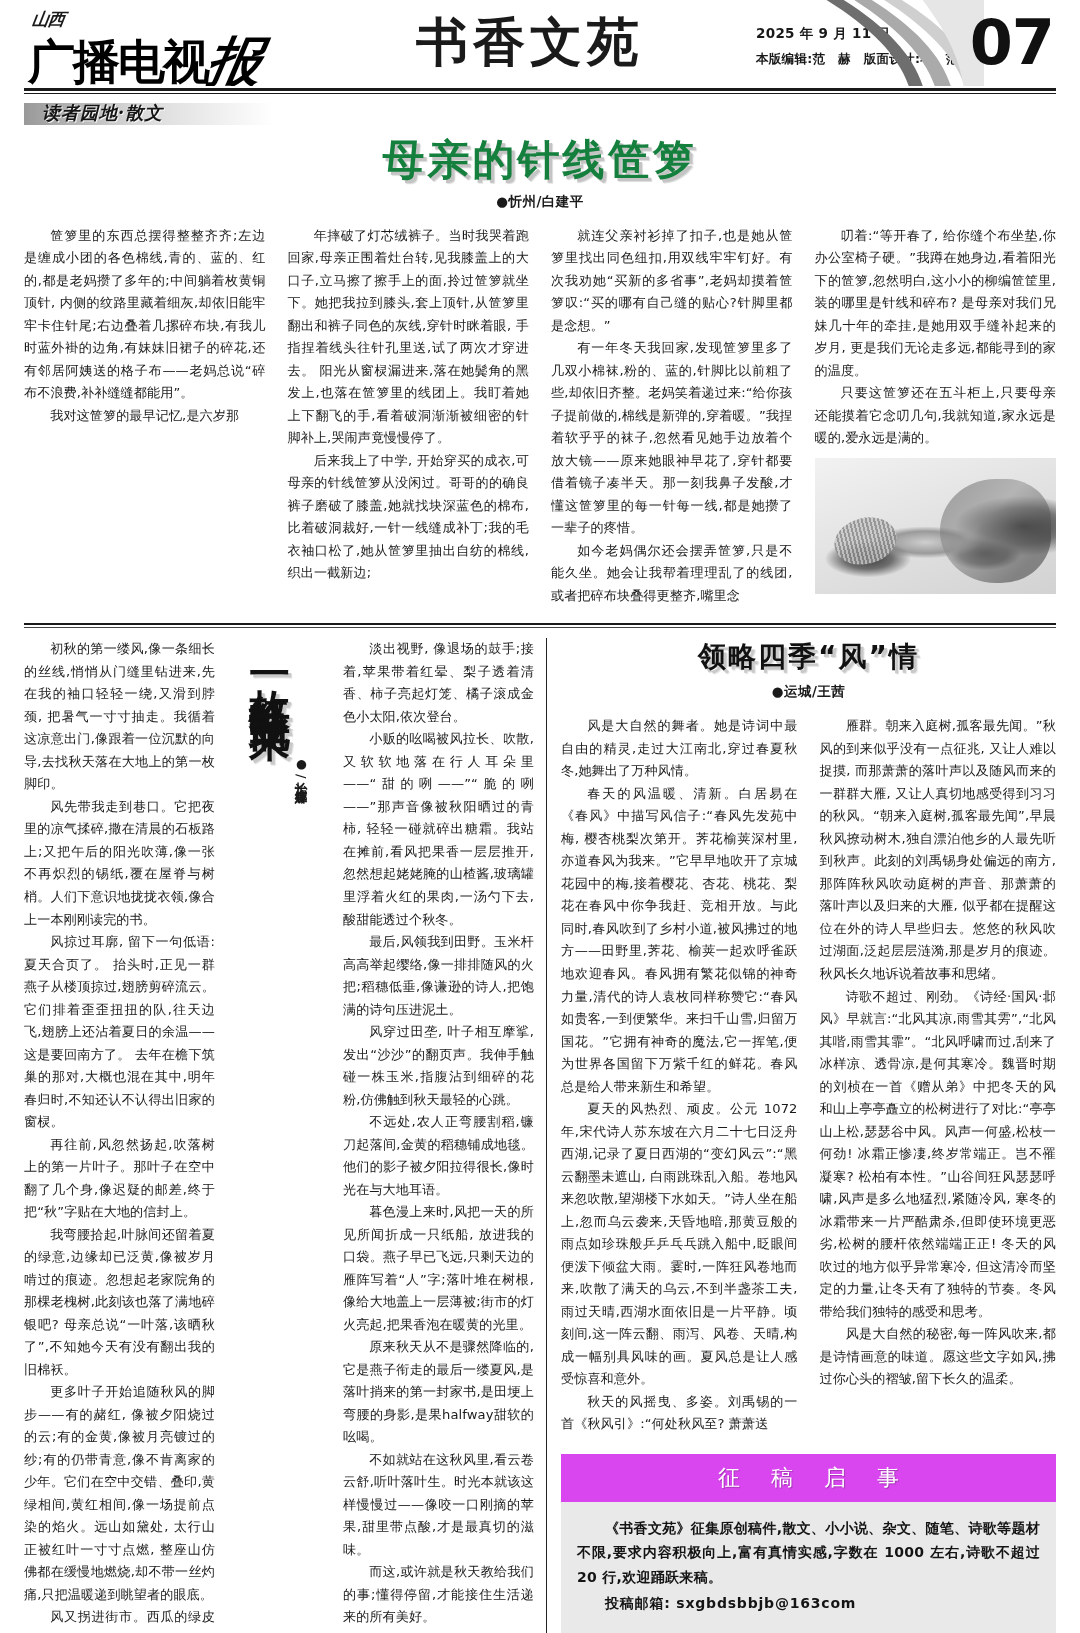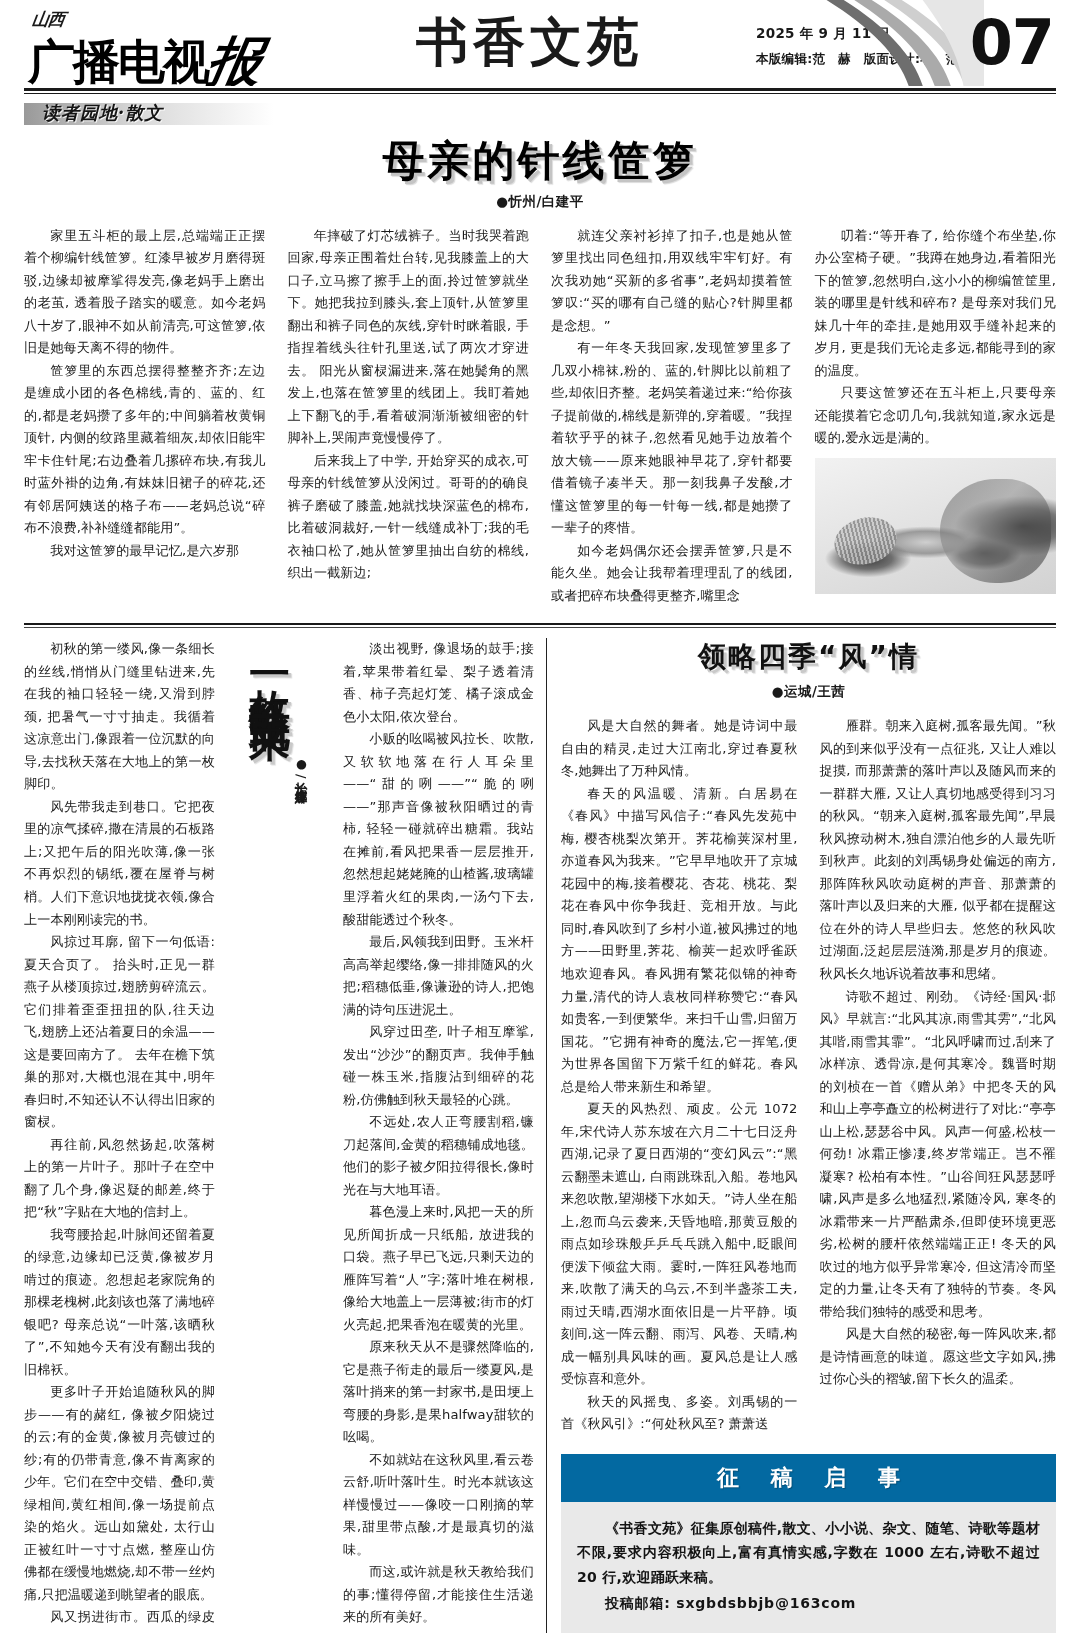--- a/index.html
+++ b/index.html
@@ -142,25 +142,25 @@
     letter-spacing: 1px;
     text-shadow: 1px 1px 0 rgba(255,255,255,0.85);
   }
 
   
   .art1-head {
     text-align: center;
     margin-top: 2px;
   }
   .headline-shadow {
-    font-family: Liberation Sans, sans-serif;
+    font-family: Liberation Serif, serif;
     font-size: 42px;
     font-weight: bold;
     letter-spacing: 3px;
-    color: #000000;
+    color: #15803d;
     text-shadow: 3px 3px 0 #c4c4c4, 4px 4px 1px #dcdcdc;
     line-height: 1.18;
   }
   .byline {
     font-size: 13.5px;
     font-weight: bold;
     color: #1a1a1a;
     margin-top: 7px;
     letter-spacing: 0.5px;
   }
@@ -292,25 +292,25 @@
     color: #111;
     text-shadow: 3px 3px 0 #c9c9c9, 4px 4px 1px #e0e0e0;
   }
 
   
   .notice {
     margin-top: 18px;
     border: 0;
   }
   .notice-head {
-    background: #0369a1;
+    background: #d946ef;
     color: #ffffff;
     text-align: center;
     font-size: 22px;
-    font-weight: bold;
+    font-weight: normal;
     letter-spacing: 12px;
     padding: 9px 0 9px 12px;
     text-shadow: 1px 1px 1px rgba(0,0,0,0.25);
   }
   .notice-body {
     background: #e9e9e9;
     padding: 14px 16px 18px 16px;
   }
   .notice-body p {
     margin: 0;
@@ -366,21 +366,20 @@
     <div class="tag-text">读者园地·散文</div>
   </div>
 
   <div class="art1-head">
     <div class="headline-shadow">母亲的针线笸箩</div>
     <div class="byline">●忻州/白建平</div>
   </div>
 
   <div class="cols">
     <div class="col">
-      <p class="body">家里五斗柜的最上层,总端端正正摆着个柳编针线笸箩。红漆早被岁月磨得斑驳,边缘却被摩挲得发亮,像老妈手上磨出的老茧, 透着股子踏实的暖意。如今老妈八十岁了,眼神不如从前清亮,可这笸箩,依旧是她每天离不得的物件。</p>
       <p class="body">笸箩里的东西总摆得整整齐齐;左边是缠成小团的各色棉线,青的、蓝的、红的,都是老妈攒了多年的;中间躺着枚黄铜顶针, 内侧的纹路里藏着细灰,却依旧能牢牢卡住针尾;右边叠着几摞碎布块,有我儿时蓝外褂的边角,有妹妹旧裙子的碎花,还有邻居阿姨送的格子布——老妈总说“碎布不浪费,补补缝缝都能用”。</p>
       <p class="body">我对这笸箩的最早记忆,是六岁那</p>
     </div>
     <div class="col">
       <p class="body">年摔破了灯芯绒裤子。当时我哭着跑回家,母亲正围着灶台转,见我膝盖上的大口子,立马擦了擦手上的面,拎过笸箩就坐下。她把我拉到膝头,套上顶针,从笸箩里翻出和裤子同色的灰线,穿针时眯着眼, 手指捏着线头往针孔里送,试了两次才穿进去。 阳光从窗棂漏进来,落在她鬓角的黑发上,也落在笸箩里的线团上。我盯着她上下翻飞的手,看着破洞渐渐被细密的针脚补上,哭闹声竟慢慢停了。</p>
       <p class="body">后来我上了中学, 开始穿买的成衣,可母亲的针线笸箩从没闲过。哥哥的的确良裤子磨破了膝盖,她就找块深蓝色的棉布,比着破洞裁好,一针一线缝成补丁;我的毛衣袖口松了,她从笸箩里抽出自纺的棉线,织出一截新边;</p>
     </div>
     <div class="col">
       <p class="body">就连父亲衬衫掉了扣子,也是她从笸箩里找出同色纽扣,用双线牢牢钉好。有次我劝她“买新的多省事”,老妈却摸着笸箩叹:“买的哪有自己缝的贴心?针脚里都是念想。”</p>
       <p class="body">有一年冬天我回家,发现笸箩里多了几双小棉袜,粉的、蓝的,针脚比以前粗了些,却依旧齐整。老妈笑着递过来:“给你孩子提前做的,棉线是新弹的,穿着暖。”我捏着软乎乎的袜子,忽然看见她手边放着个放大镜——原来她眼神早花了,穿针都要借着镜子凑半天。那一刻我鼻子发酸,才懂这笸箩里的每一针每一线,都是她攒了一辈子的疼惜。</p>

